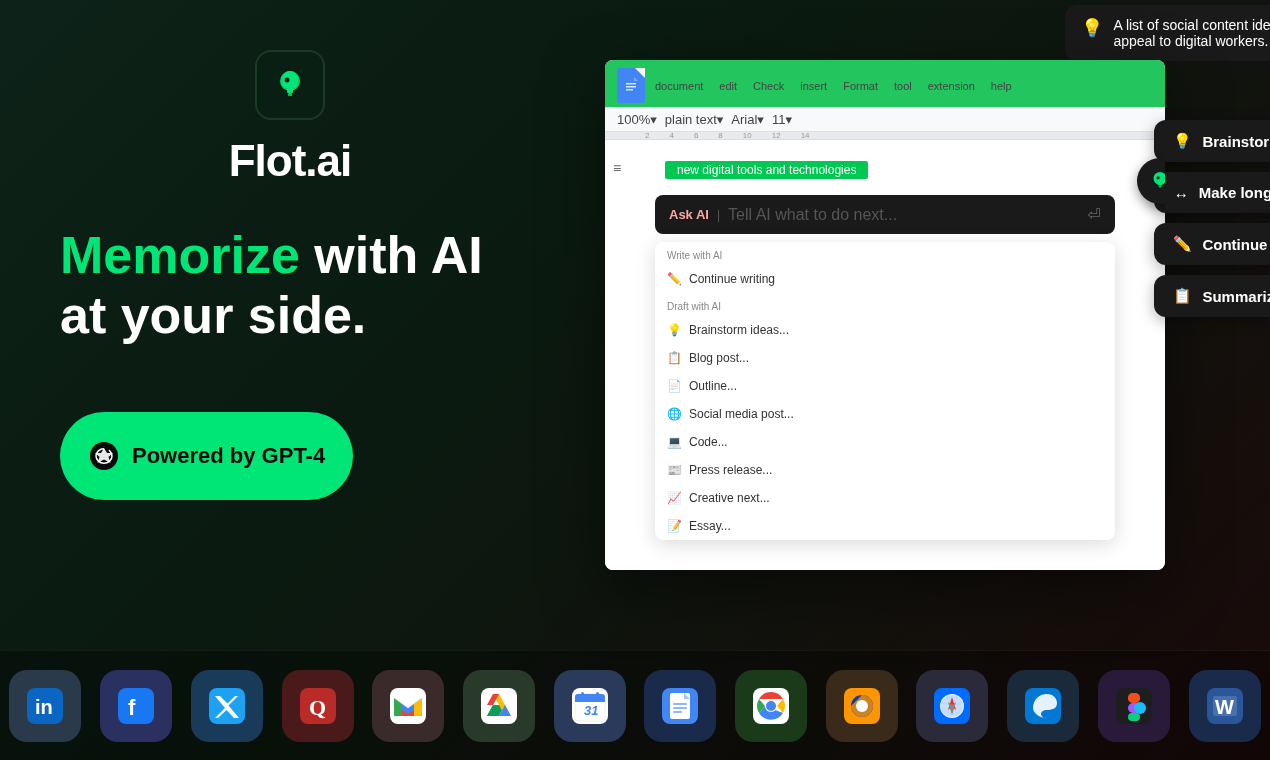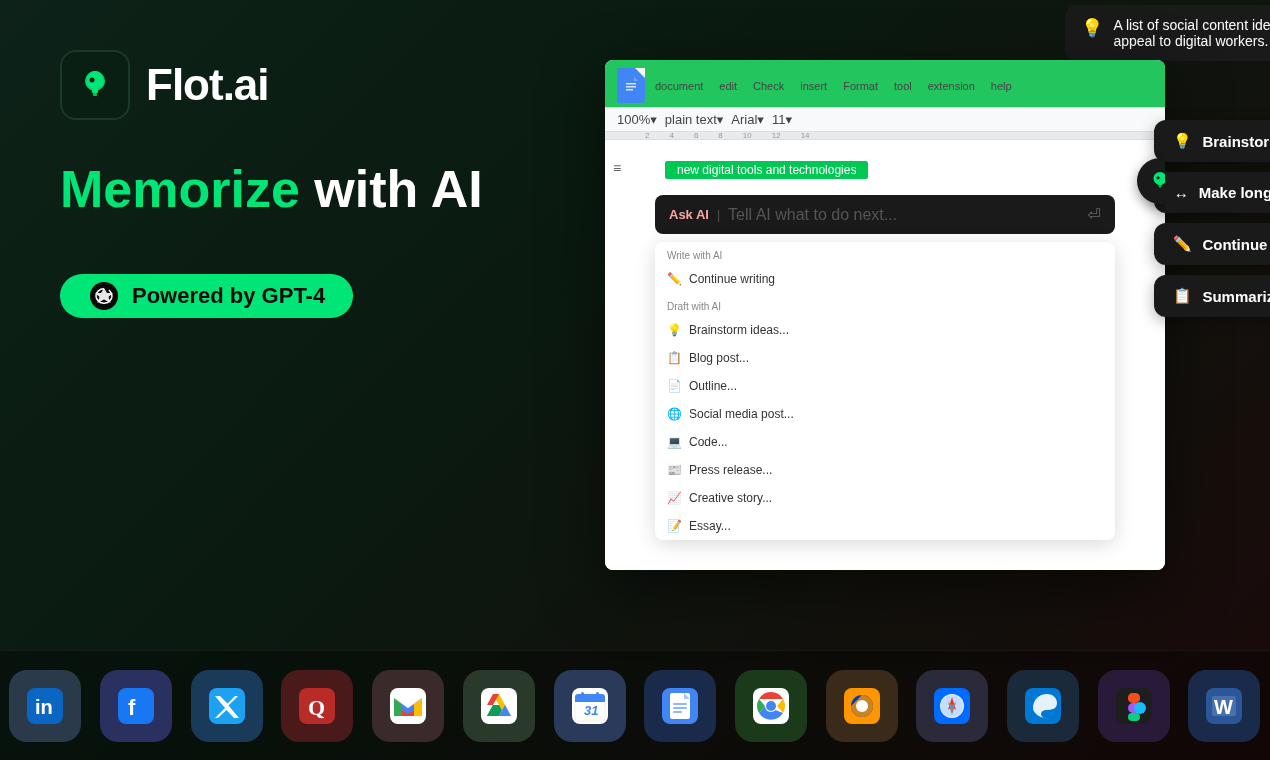--- a/index.html
+++ b/index.html
@@ -32,20 +32,21 @@
       flex: 0 0 460px;
       display: flex;
       flex-direction: column;
       gap: 30px;
     }
 
     .logo-area {
       display: flex;
       align-items: center;
       gap: 16px;
+      flex-direction: column;
     }
 
     .logo-icon {
       width: 70px;
       height: 70px;
       background: #0a1f14;
       border: 2px solid #1a3a25;
       border-radius: 16px;
       display: flex;
       align-items: center;
@@ -89,22 +90,22 @@
 
     .green-text { color: #00e676; }
     .white-text { color: #ffffff; }
 
     .gpt-badge {
       display: inline-flex;
       align-items: center;
       gap: 12px;
       background: #00e676;
       border-radius: 50px;
-      padding: 6px 28px;
-      margin-top: 24px;
+      padding: 28px 28px;
+      margin-top: 36px;
       width: fit-content;
     }
 
     .gpt-badge-icon {
       width: 32px;
       height: 32px;
     }
 
     .gpt-badge-text {
       font-size: 22px;
@@ -339,21 +340,21 @@
     .tooltip-bulb {
       font-size: 18px;
     }
 
     
     .icons-bar {
       height: 110px;
       background: rgba(0,0,0,0.3);
       display: flex;
       align-items: center;
-      justify-content: space-between;
+      justify-content: center;
       padding: 0 0;
       gap: 0;
       border-top: 1px solid rgba(255,255,255,0.05);
       overflow: hidden;
     }
 
     .app-icon {
       width: calc(1270px / 14);
       height: 110px;
       display: flex;
@@ -417,20 +418,23 @@
             <rect x="18" y="28" width="4" height="3" rx="1" fill="#00c853"></rect>
           </svg>
         </div>
         <span class="logo-text">Flot.ai</span>
       </div>
 
       <div class="headline">
         <span class="headline-line2">
           <span class="green-text">Memorize</span>
           <span class="white-text"> with AI</span>
+        </span>
+        <span class="headline-line3">
+          <span class="white-text">at your side.</span>
         </span>
       </div>
 
       <div class="gpt-badge">
         <svg class="gpt-badge-icon" viewBox="0 0 32 32" fill="none">
           <circle cx="16" cy="16" r="14" fill="#0a0a0a"></circle>
           <path d="M16 8 L19 13 L25 13 L20.5 17 L22.5 23 L16 19.5 L9.5 23 L11.5 17 L7 13 L13 13 Z" fill="white" opacity="0.9"></path>
           <path d="M21 10 C23 12 24 14 24 16 C24 20 20.4 23.3 16 23.3 C11.6 23.3 8 20 8 16 C8 12 11.6 8.7 16 8.7" stroke="white" stroke-width="1.5" fill="none"></path>
         </svg>
         <span class="gpt-badge-text">Powered by GPT-4</span>
@@ -535,21 +539,21 @@
               <div class="dropdown-item">
                 <span class="dropdown-item-icon">💻</span>
                 <span>Code...</span>
               </div>
               <div class="dropdown-item">
                 <span class="dropdown-item-icon">📰</span>
                 <span>Press release...</span>
               </div>
               <div class="dropdown-item">
                 <span class="dropdown-item-icon">📈</span>
-                <span>Creative story...</span>
+                <span>Creative next...</span>
               </div>
               <div class="dropdown-item">
                 <span class="dropdown-item-icon">📝</span>
                 <span>Essay...</span>
               </div>
             </div>
           </div>
         </div>
 
         <div class="floating-buttons">

